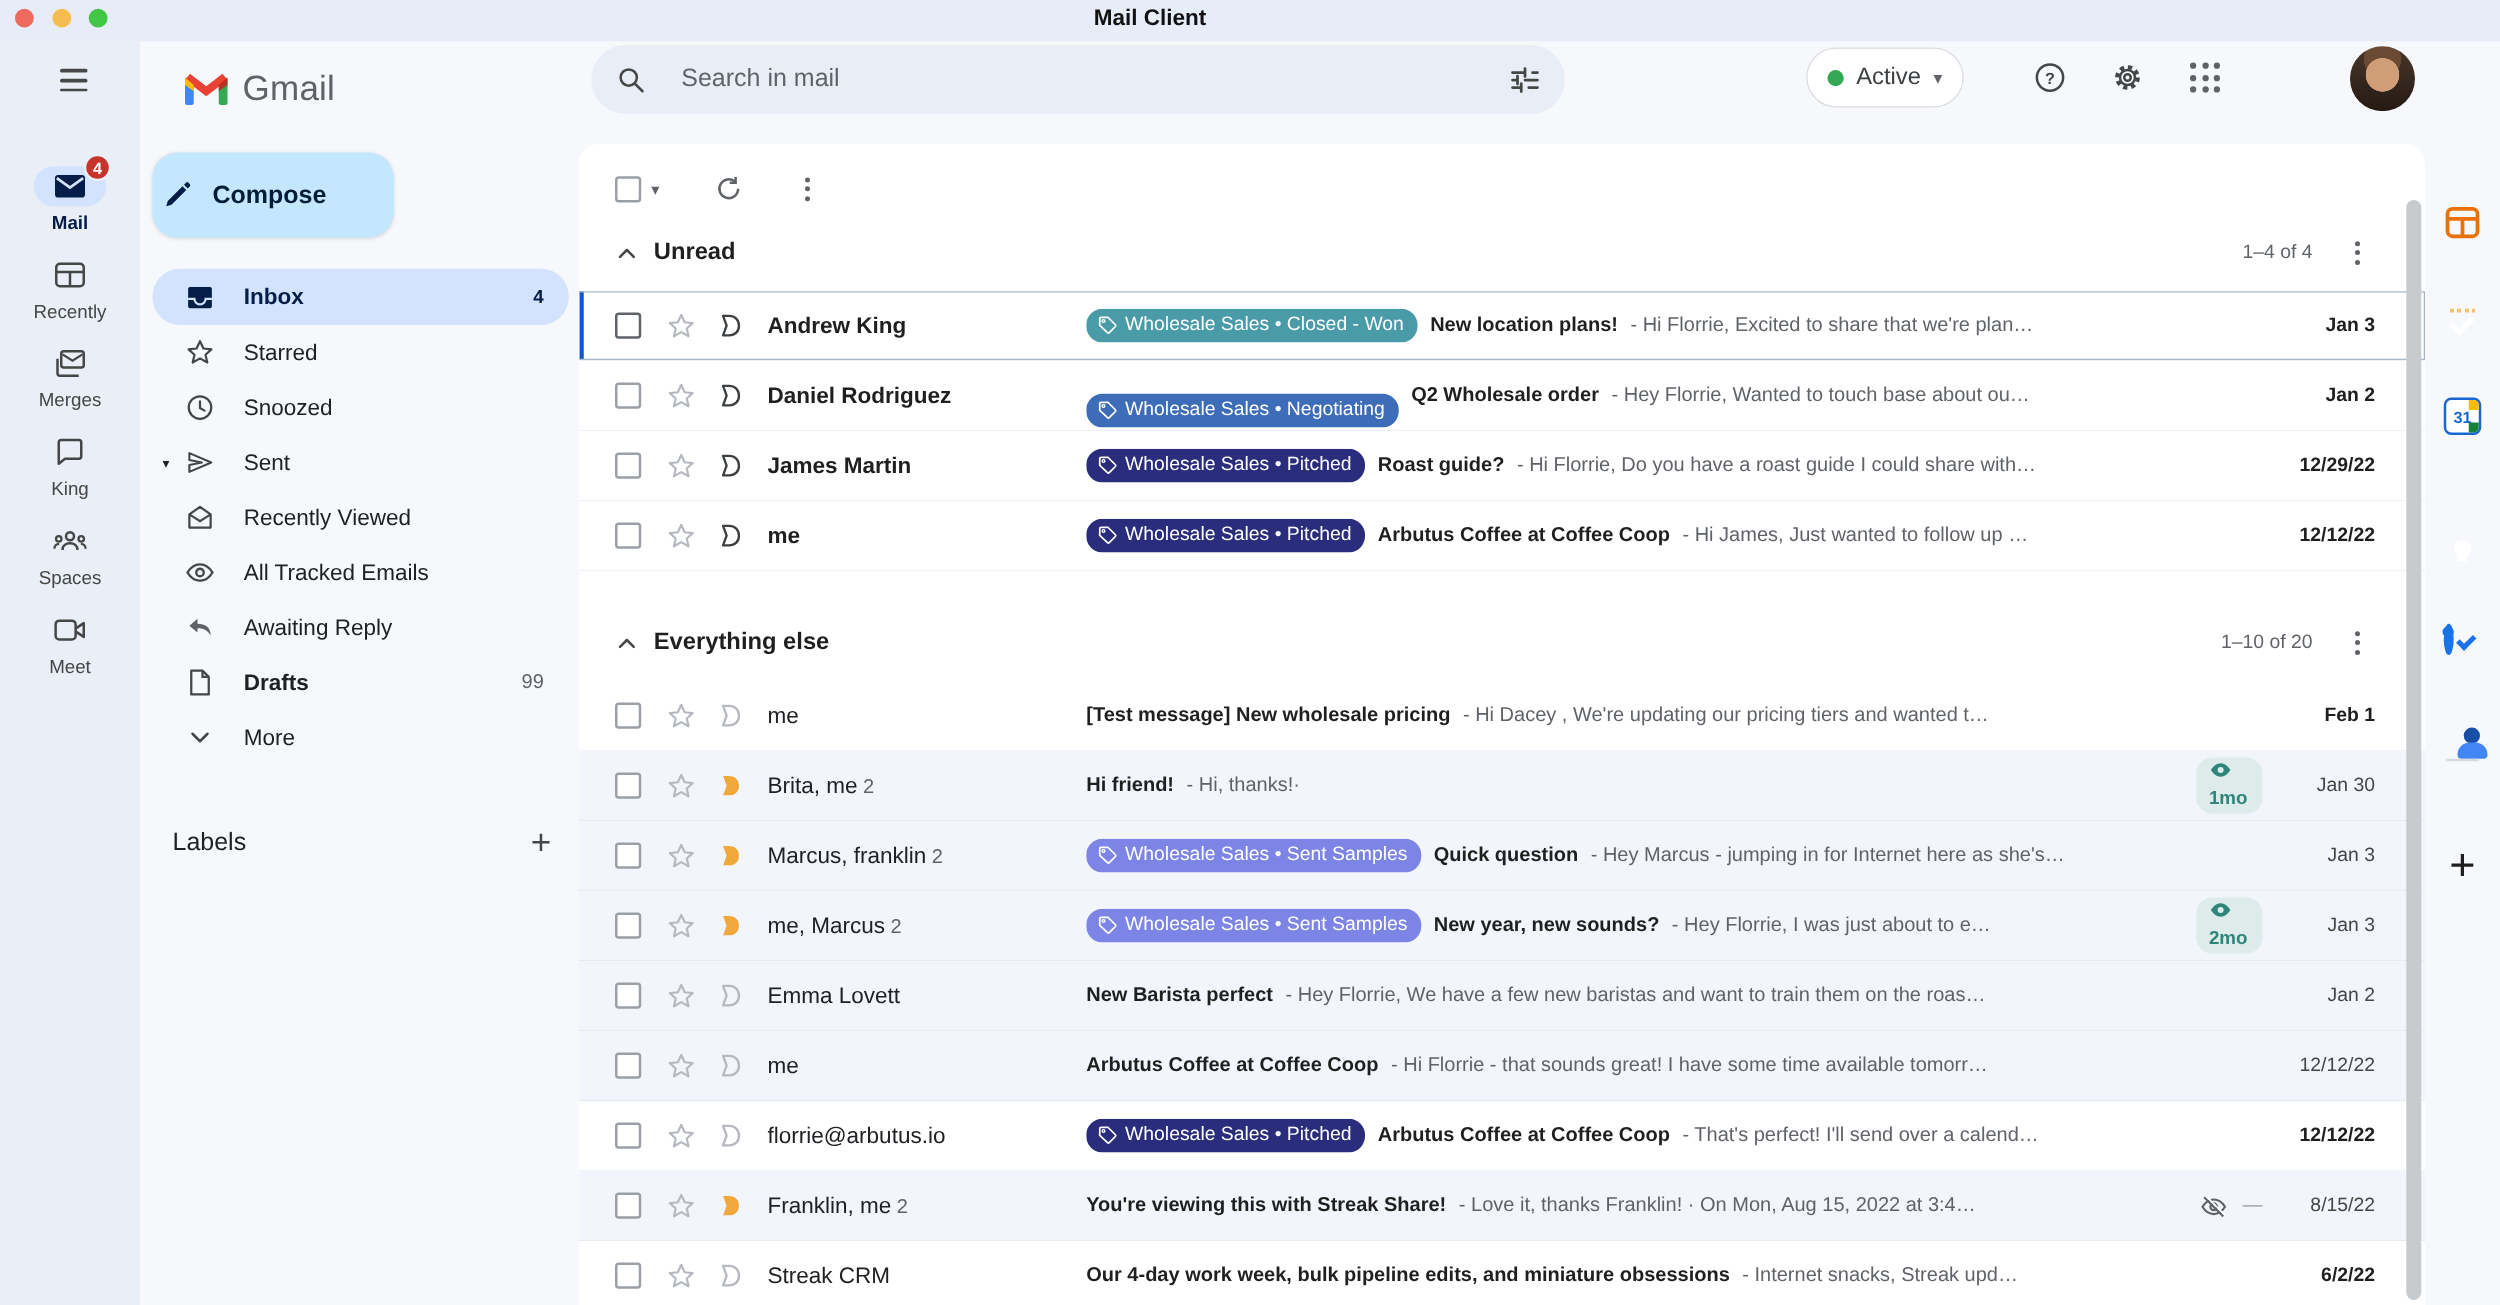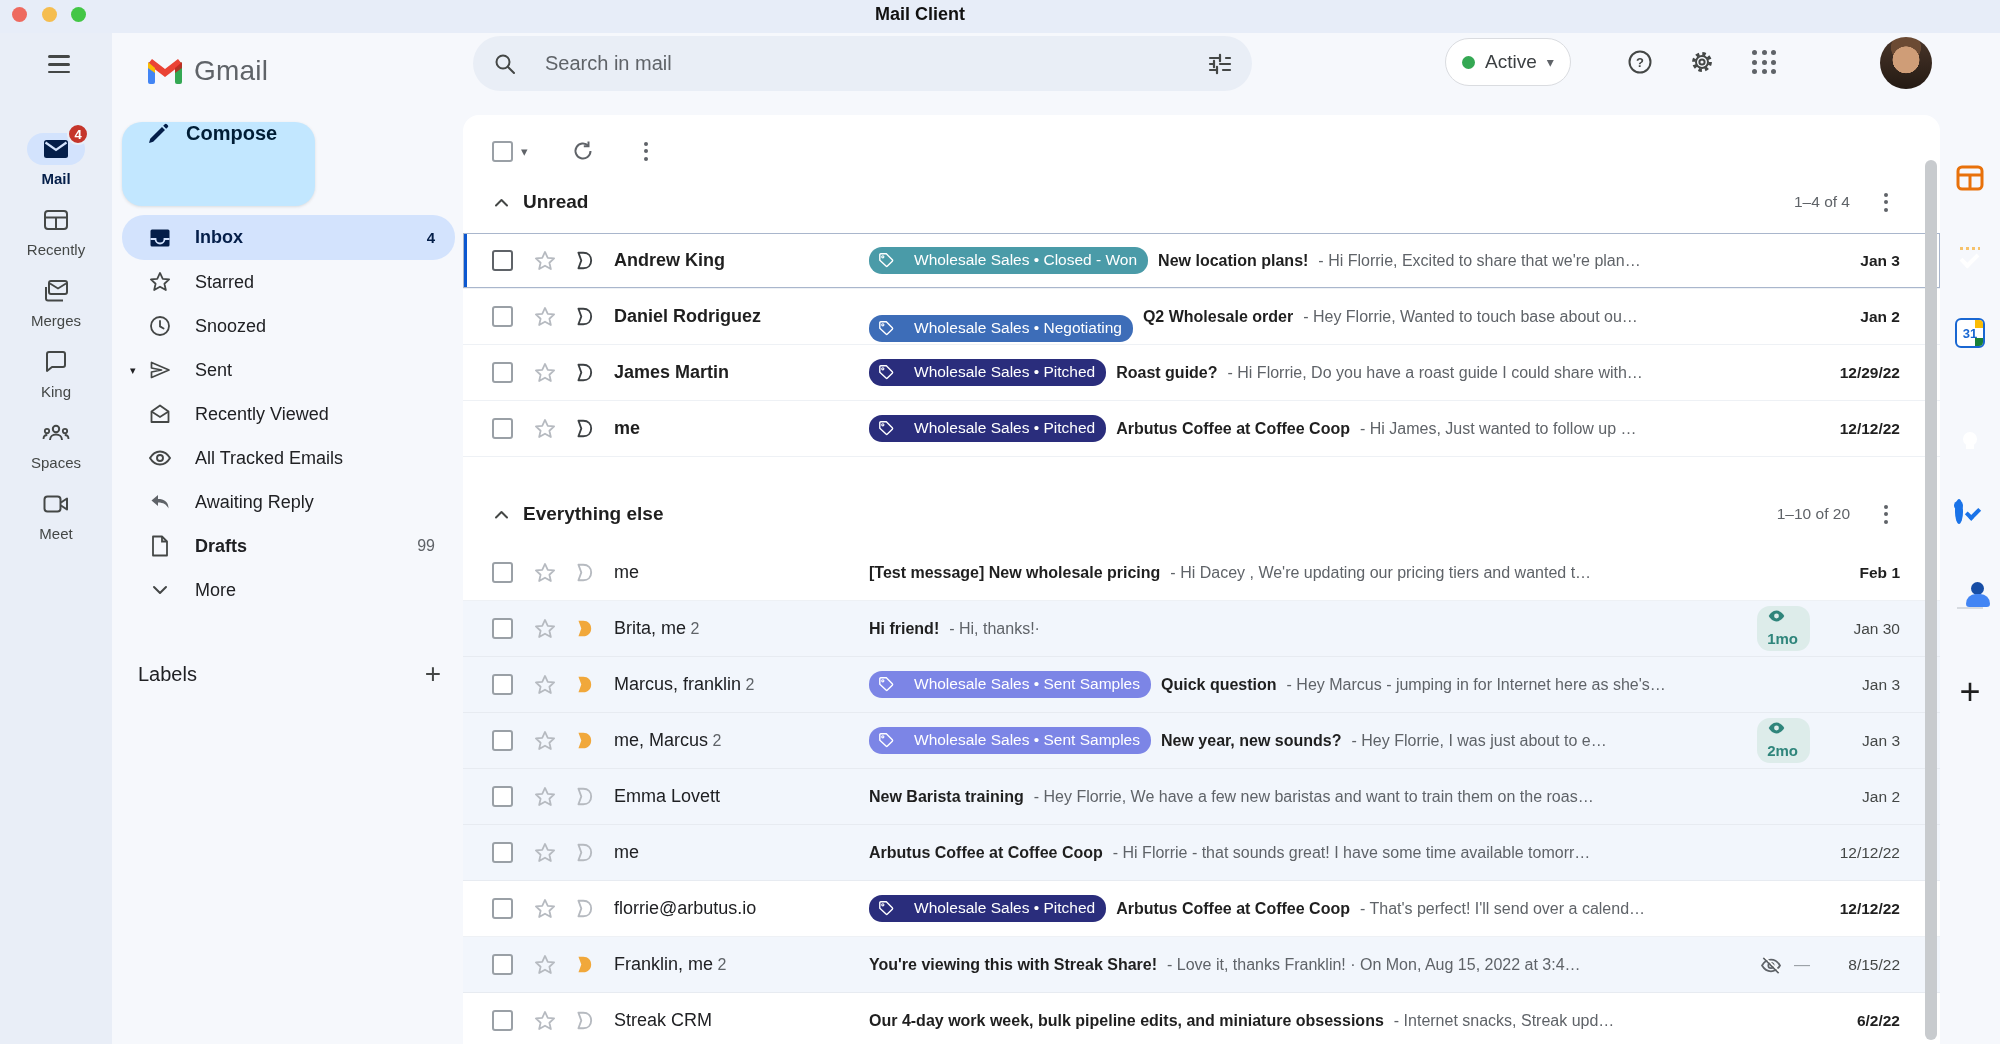--- a/index.html
+++ b/index.html
@@ -50,22 +50,22 @@
   .rail-pill{width:58px;height:32px;border-radius:16px;display:flex;align-items:center;justify-content:center;position:relative;}
   .rail-item.active .rail-pill{background:#d3e3fd;}
   .rail-label{font-size:15px;color:#444746;}
   .rail-item.active .rail-label{color:#041e49;font-weight:600;}
   .rail-badge{position:absolute;top:-10px;right:-4px;min-width:22px;height:22px;border-radius:11px;background:#c5352b;
               color:#fff;font-size:13px;font-weight:700;display:flex;align-items:center;justify-content:center;
               border:2px solid #e9eef7;box-sizing:border-box;padding:0 4px;}
 
   
   .drawer{position:absolute;top:115px;left:112px;width:351px;bottom:0;}
-  .compose{position:absolute;left:10px;top:7px;width:193px;height:84px;border-radius:20px;background:#c2e7ff;
-           display:flex;gap:16px;padding-left:24px;box-sizing:border-box;cursor:pointer;
+  .compose{position:absolute;left:10px;top:7px;width:193px;height:68px;border-radius:20px;background:#c2e7ff;
+           display:flex;align-items:center;gap:16px;padding-left:8px;box-sizing:border-box;cursor:pointer;
            box-shadow:0 1px 3px rgba(60,64,67,.15);}
   .compose-label{font-size:20px;font-weight:600;color:#001d35;}
   .nav{position:absolute;top:100px;left:0;right:0;}
   .nav-item{height:44px;margin:0 8px 0 10px;border-radius:22px;display:flex;align-items:center;
             padding:0 20px 0 26px;cursor:pointer;position:relative;}
   .nav-item.active{background:#d3e3fd;height:45px;}
   .nav-ic{width:24px;height:24px;margin-right:23px;flex:none;display:flex;align-items:center;justify-content:center;}
   .nav-label{font-size:18px;color:#202124;}
   .nav-item.active .nav-label{font-weight:700;color:#041e49;}
   .nav-item.boldrow .nav-label{font-weight:700;}
@@ -99,21 +99,21 @@
   .row.read{background:#f2f6fc;border-bottom-color:#e7ebf1;}
   .row.focused{box-shadow:inset 0 0 0 1px #a9b6cc, inset 4px 0 0 #0b57d0;}
   .row .cb{margin-right:21px;}
   .row.focused .cb{border-color:#5f6368;}
   .rstar{margin-right:17px;flex:none;}
   .rstreak{margin-right:20px;flex:none;}
   .sender{width:255px;flex:none;font-size:18px;color:#202124;white-space:nowrap;overflow:hidden;}
   .row.bold-sender .sender{font-weight:700;color:#1f1f1f;}
   .scount{color:#5f6368;font-size:16px;}
   .content{flex:1;min-width:0;display:flex;align-items:center;gap:10px;white-space:nowrap;overflow:hidden;}
-  .pill{display:inline-flex;align-items:center;gap:20px;border-radius:13px;padding:4px 11px 5px 9px;
+  .pill{display:inline-flex;align-items:center;gap:6px;border-radius:13px;padding:4px 11px 5px 9px;
         color:#fff;font-size:15.5px;flex:none;cursor:pointer;}
   .subject{font-weight:700;color:#1f1f1f;flex:none;}
   .snippet{color:#5f6368;overflow:hidden;}
   .right{display:flex;align-items:center;gap:26px;margin-left:18px;flex:none;}
   .date{font-size:15.5px;color:#444746;min-width:64px;text-align:right;white-space:nowrap;}
   .row.bold-date .date{font-weight:700;color:#1f1f1f;}
   .eyebadge{display:inline-flex;align-items:flex-start;gap:7px;background:#ddecea;color:#2f857b;
             border-radius:13px;padding:3px 12px 4px 10px;font-size:15px;font-weight:600;flex-direction:column;}
   .eyeoff-wrap{display:inline-flex;align-items:center;gap:12px;color:#9aa0a6;}
 
@@ -680,21 +680,21 @@
             <path d="M10 1.8 L12.5 7.1 18.3 7.7 14 11.6 15.3 17.3 10 14.3 4.7 17.3 6 11.6 1.7 7.7 7.5 7.1 Z" fill="none" stroke="#b6bac0" stroke-width="1.6" stroke-linejoin="round"></path>
           </svg>
         </span>
         <span class="rstreak">
           <svg width="21" height="21" viewBox="0 0 20 20">
             <path d="M5.2 2.6 h4.6 c4.5 0 7.5 3 7.5 7.4 s-3 7.4-7.5 7.4 H5.2 l2.7-7.4 Z" fill="none" stroke="#b6bac0" stroke-width="1.8" stroke-linejoin="round"></path>
           </svg>
         </span>
         <span class="sender">Emma Lovett</span>
         <div class="content">
-          <span class="subject">New Barista training</span>
+          <span class="subject">New Barista perfect</span>
           <span class="snippet">- Hey Florrie, We have a few new baristas and want to train them on the roas…</span>
         </div>
         <div class="right">
           <span class="date">Jan 2</span>
         </div>
       </div>
       <div class="row read">
         <span class="cb"></span>
         <span class="rstar">
           <svg width="22" height="22" viewBox="0 0 20 20">

